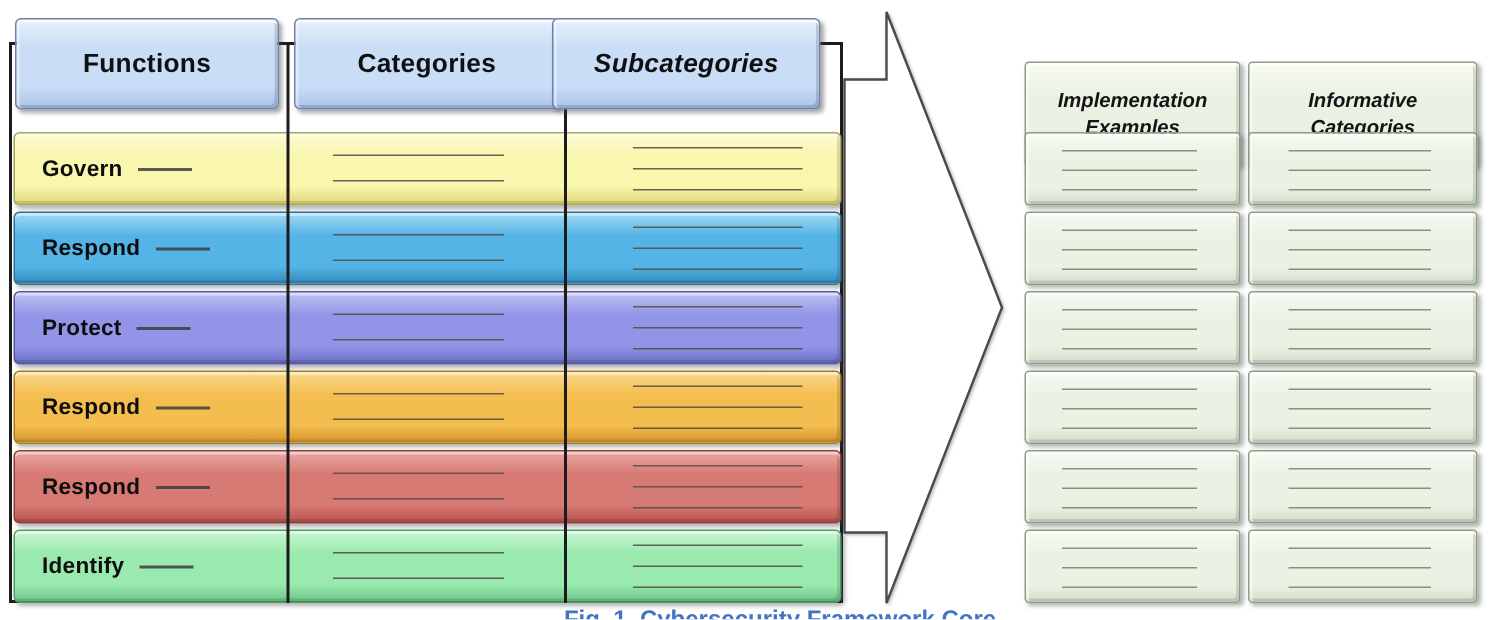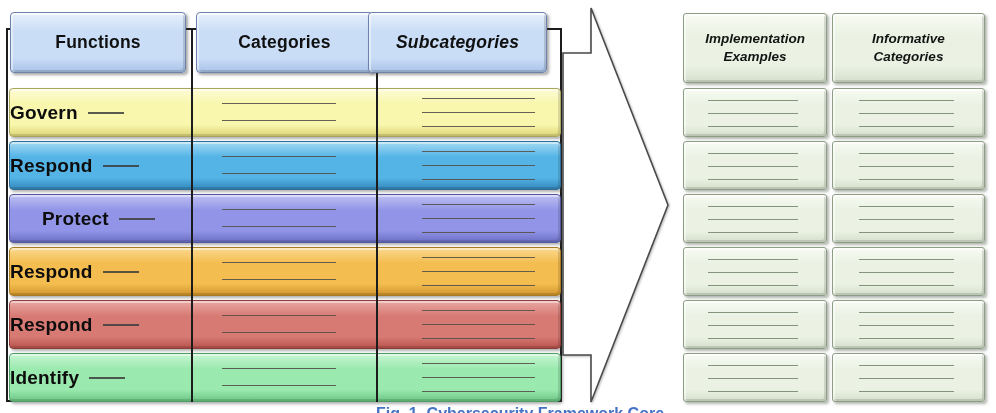--- a/index.html
+++ b/index.html
@@ -22,33 +22,34 @@
     box-shadow:inset 0 2px 0 rgba(255,255,255,.75), inset 2px 0 0 rgba(255,255,255,.45),
                inset -2px -2px 0 rgba(0,0,0,.14), 2px 2px 3px rgba(60,60,60,.45);
   }
   
   .frow{
     left:9px;width:552px;height:49px;z-index:2;border-radius:4px;box-sizing:border-box;
     display:flex;align-items:center;
     box-shadow:inset 0 2px 0 rgba(255,255,255,.45), inset -2px -2px 0 rgba(0,0,0,.12),
                2px 2px 3px rgba(60,60,60,.4);
   }
-  .flabel{font-weight:700;font-size:19px;color:#0d0d0d;letter-spacing:.2px;}
+  .flabel{margin-left:18px;font-weight:700;font-size:15px;color:#0d0d0d;letter-spacing:.2px;}
   .fdash{width:36px;height:2px;margin-left:10px;background:#3d3d3d;opacity:.85;}
   .ph{position:absolute;height:1px;opacity:.9;}
   
   .rbox{
     z-index:2;border-radius:3px;box-sizing:border-box;
     box-shadow:inset 0 2px 0 rgba(255,255,255,.8), inset 2px 0 0 rgba(255,255,255,.5),
                inset -2px -2px 0 rgba(0,0,0,.12), 2px 2px 3px rgba(80,90,75,.45);
   }
   .rhead{
     display:flex;align-items:center;justify-content:center;text-align:center;
     font-style:italic;font-weight:700;font-size:13.5px;line-height:1.3;color:#141414;
     padding:0 24px;
+    margin-top:28px;
   }
   .rline{position:absolute;height:1px;left:17%;width:63%;}
   
   .arrowsvg{left:0;top:0;z-index:5;pointer-events:none;
     filter:drop-shadow(1.5px 1.5px 1px rgba(0,0,0,.28));}
   
   .caption{
     top:405px;left:520px;transform:translateX(-50%);
     font-weight:700;font-size:16px;white-space:nowrap;z-index:2;
   }
@@ -85,21 +86,21 @@
       </div>
       <div class="abs frow" style="top: 141px; background: linear-gradient(rgb(164, 218, 243) 0%, rgb(84, 180, 230) 32%, rgb(84, 180, 230) 76%, rgb(52, 136, 187) 100%); border: 1px solid rgb(46, 111, 154);">
         <span class="flabel">Respond</span>
         <div class="fdash"></div>
         <div class="ph" style="left: 212px; width: 114px; top: 14px; background: rgb(85, 81, 74);"></div>
         <div class="ph" style="left: 212px; width: 114px; top: 31px; background: rgb(85, 81, 74);"></div>
         <div class="ph" style="left: 412px; width: 113px; top: 9px; background: rgb(85, 81, 74);"></div>
         <div class="ph" style="left: 412px; width: 113px; top: 23px; background: rgb(85, 81, 74);"></div>
         <div class="ph" style="left: 412px; width: 113px; top: 37px; background: rgb(85, 81, 74);"></div>
       </div>
-      <div class="abs frow" style="top: 194px; background: linear-gradient(rgb(191, 193, 242) 0%, rgb(146, 149, 231) 32%, rgb(146, 149, 231) 76%, rgb(107, 111, 196) 100%); border: 1px solid rgb(84, 88, 159); padding-left: 32px;">
+      <div class="abs frow" style="top: 194px; background: linear-gradient(rgb(191, 193, 242) 0%, rgb(146, 149, 231) 32%, rgb(146, 149, 231) 76%, rgb(107, 111, 196) 100%); border: 1px solid rgb(84, 88, 159);">
         <span class="flabel">Protect</span>
         <div class="fdash"></div>
         <div class="ph" style="left: 212px; width: 114px; top: 14px; background: rgb(85, 81, 74);"></div>
         <div class="ph" style="left: 212px; width: 114px; top: 31px; background: rgb(85, 81, 74);"></div>
         <div class="ph" style="left: 412px; width: 113px; top: 9px; background: rgb(85, 81, 74);"></div>
         <div class="ph" style="left: 412px; width: 113px; top: 23px; background: rgb(85, 81, 74);"></div>
         <div class="ph" style="left: 412px; width: 113px; top: 37px; background: rgb(85, 81, 74);"></div>
       </div>
       <div class="abs frow" style="top: 247px; background: linear-gradient(rgb(250, 217, 143) 0%, rgb(244, 189, 80) 32%, rgb(244, 189, 80) 76%, rgb(209, 149, 44) 100%); border: 1px solid rgb(168, 123, 32);">
         <span class="flabel">Respond</span>

